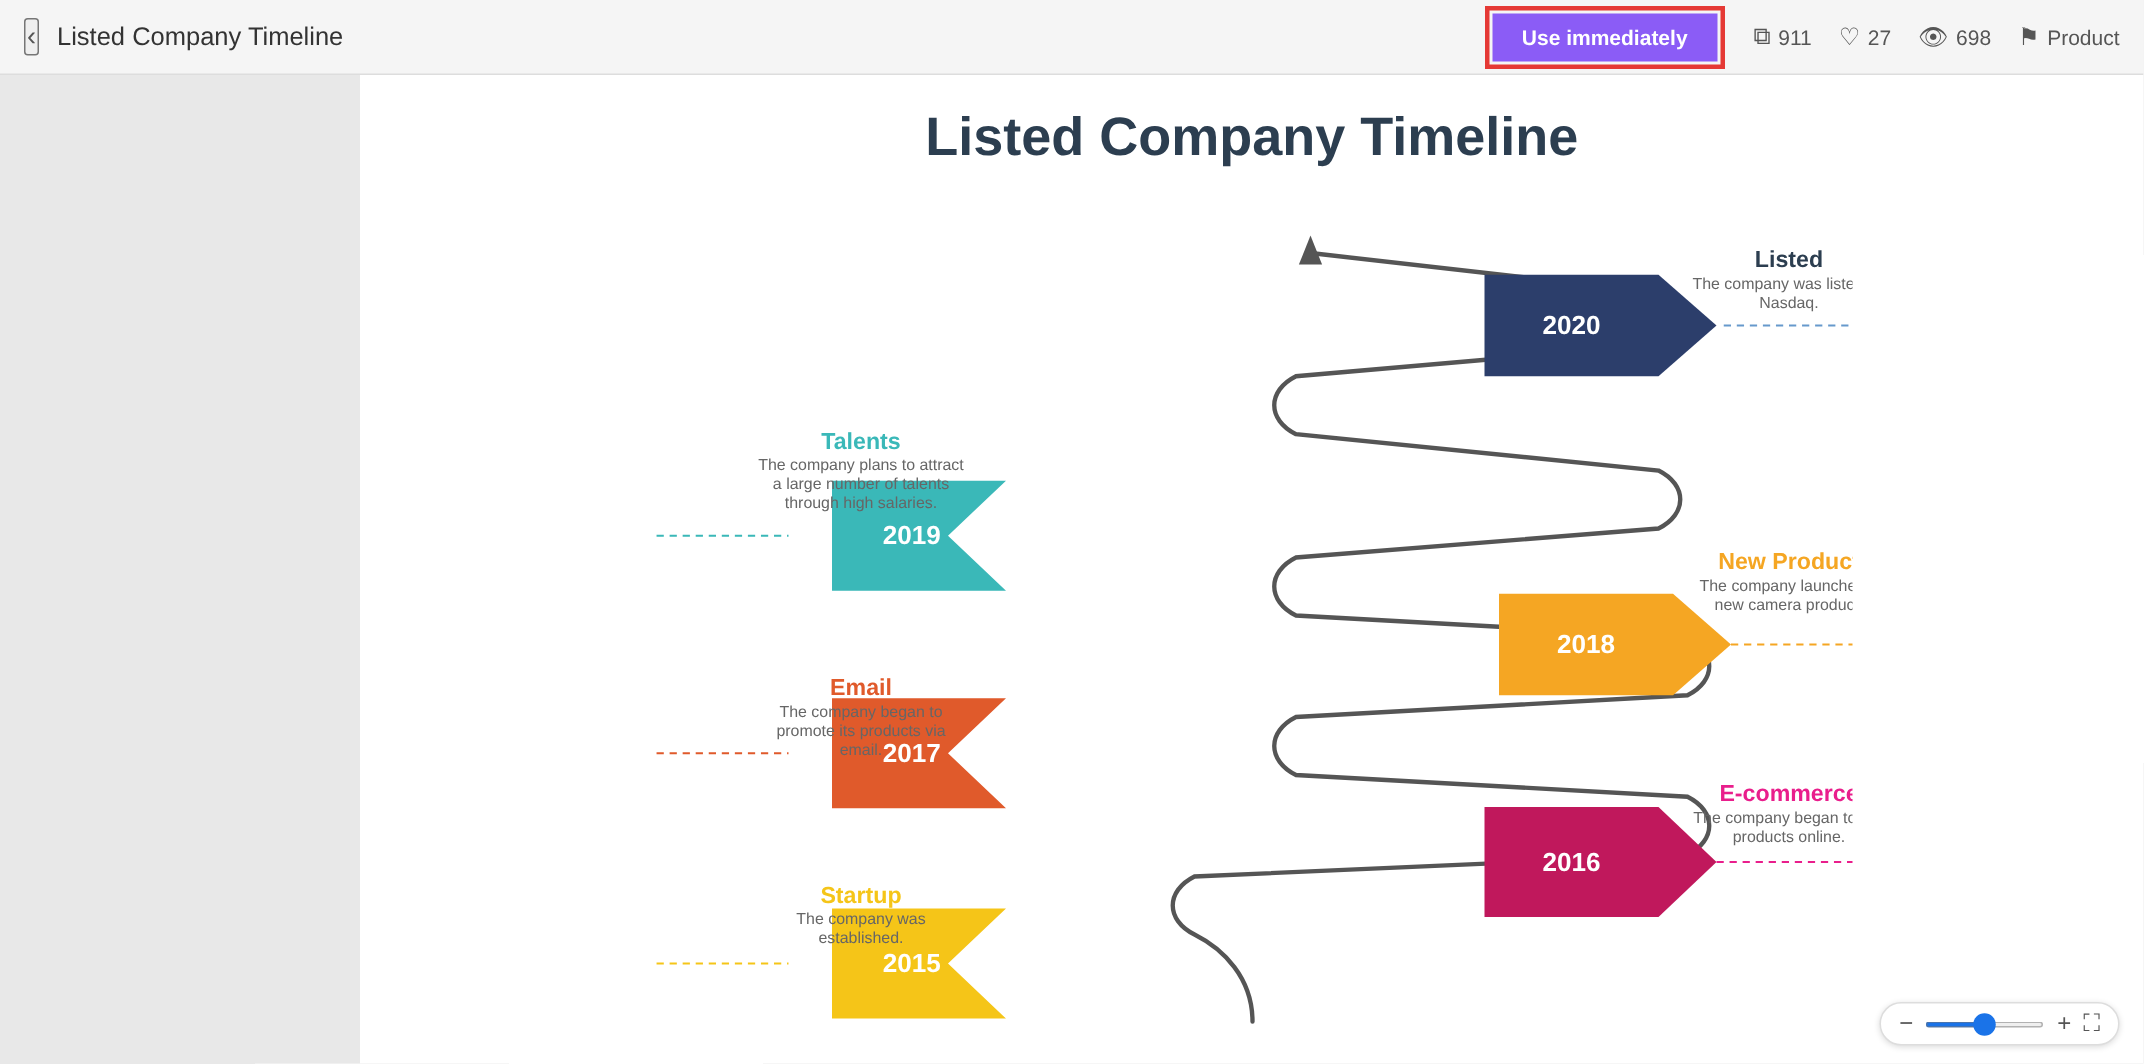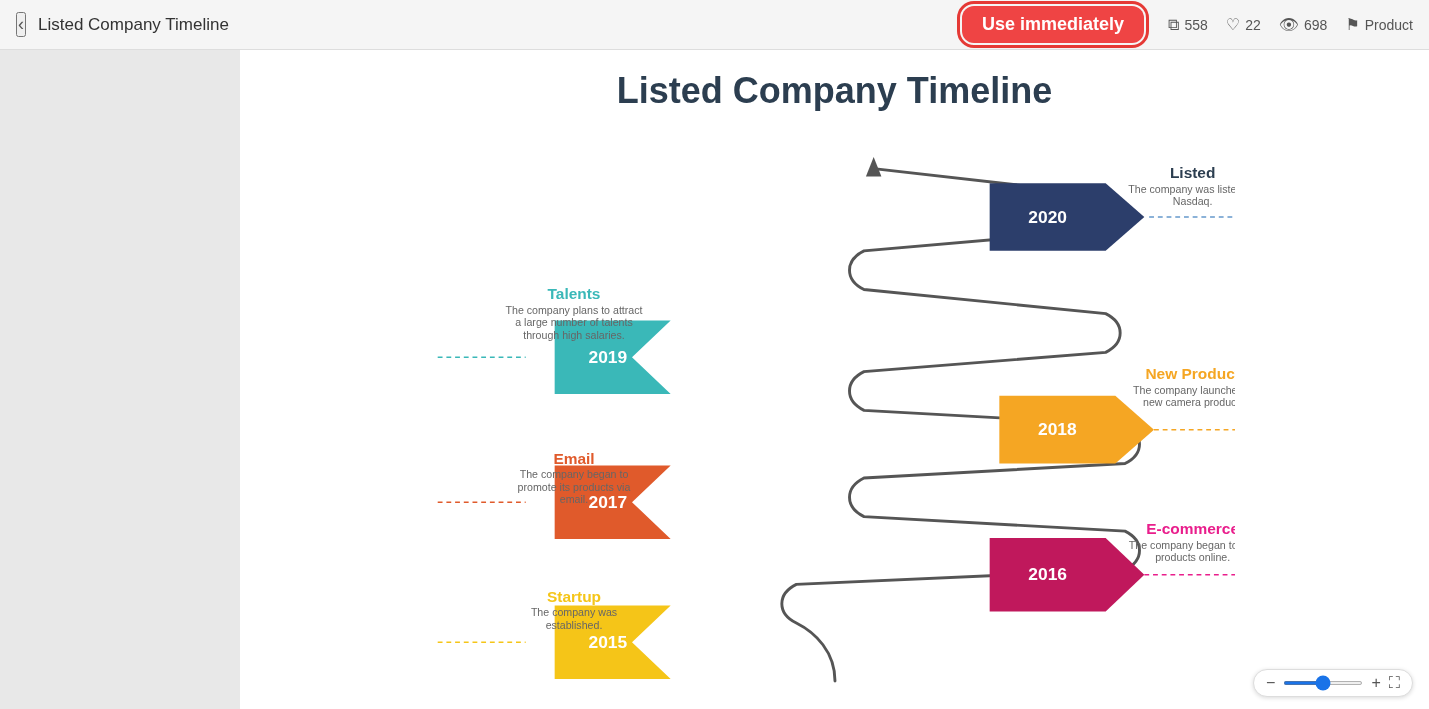--- a/index.html
+++ b/index.html
@@ -7,22 +7,22 @@
 
     
     #header {
       position: absolute; top: 0; left: 0; right: 0; height: 50px;
       background: #f5f5f5; display: flex; align-items: center;
       padding: 0 16px; border-bottom: 1px solid #ddd; z-index: 10;
     }
     #back-btn { cursor: pointer; color: #555; font-size: 18px; margin-right: 12px; }
     #page-title-text { font-size: 17px; font-weight: 500; color: #333; flex: 1; }
     #use-immediately-btn {
-      background: #ef4444; color: white; border: none; border-radius: 12px;
-      padding: 8px 20px; font-size: 18px; font-weight: 600; cursor: pointer;
+      background: #8b5cf6; color: white; border: none; border-radius: 0;
+      padding: 8px 20px; font-size: 14px; font-weight: 600; cursor: pointer;
       outline: 3px solid #e53935; outline-offset: 2px;
     }
     #header-stats { display: flex; align-items: center; gap: 18px; margin-left: 24px; }
     .stat-item { display: flex; align-items: center; gap: 5px; color: #555; font-size: 14px; }
     .stat-icon { font-size: 16px; }
 
     
     #main-content {
       position: absolute; top: 50px; left: 240px; right: 0; bottom: 0;
       background: white; overflow: hidden;
@@ -73,25 +73,25 @@
 </head>
 <body>
 
 <div id="header">
   <button id="back-btn">‹</button>
   <span id="page-title-text">Listed Company Timeline</span>
   <button id="use-immediately-btn">Use immediately</button>
   <div id="header-stats">
     <div class="stat-item">
       <span class="stat-icon">⧉</span>
-      <span>558</span>
+      <span>911</span>
     </div>
     <div class="stat-item">
       <span class="stat-icon">♡</span>
-      <span>22</span>
+      <span>27</span>
     </div>
     <div class="stat-item">
       <span class="stat-icon">👁</span>
       <span>698</span>
     </div>
     <div class="stat-item" style="cursor:pointer;">
       <span class="stat-icon">⚑</span>
       <span>Product</span>
     </div>
   </div>

